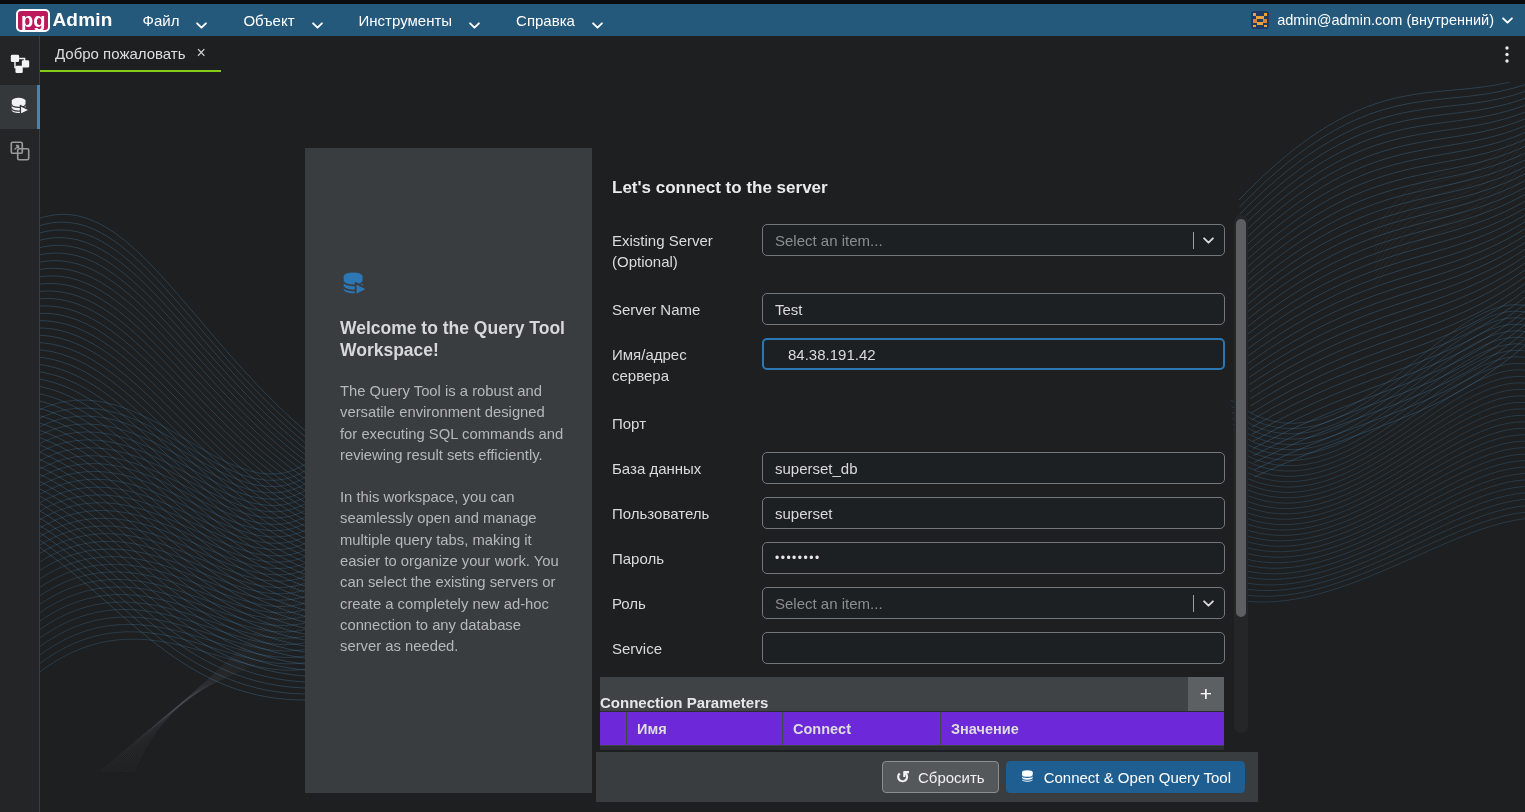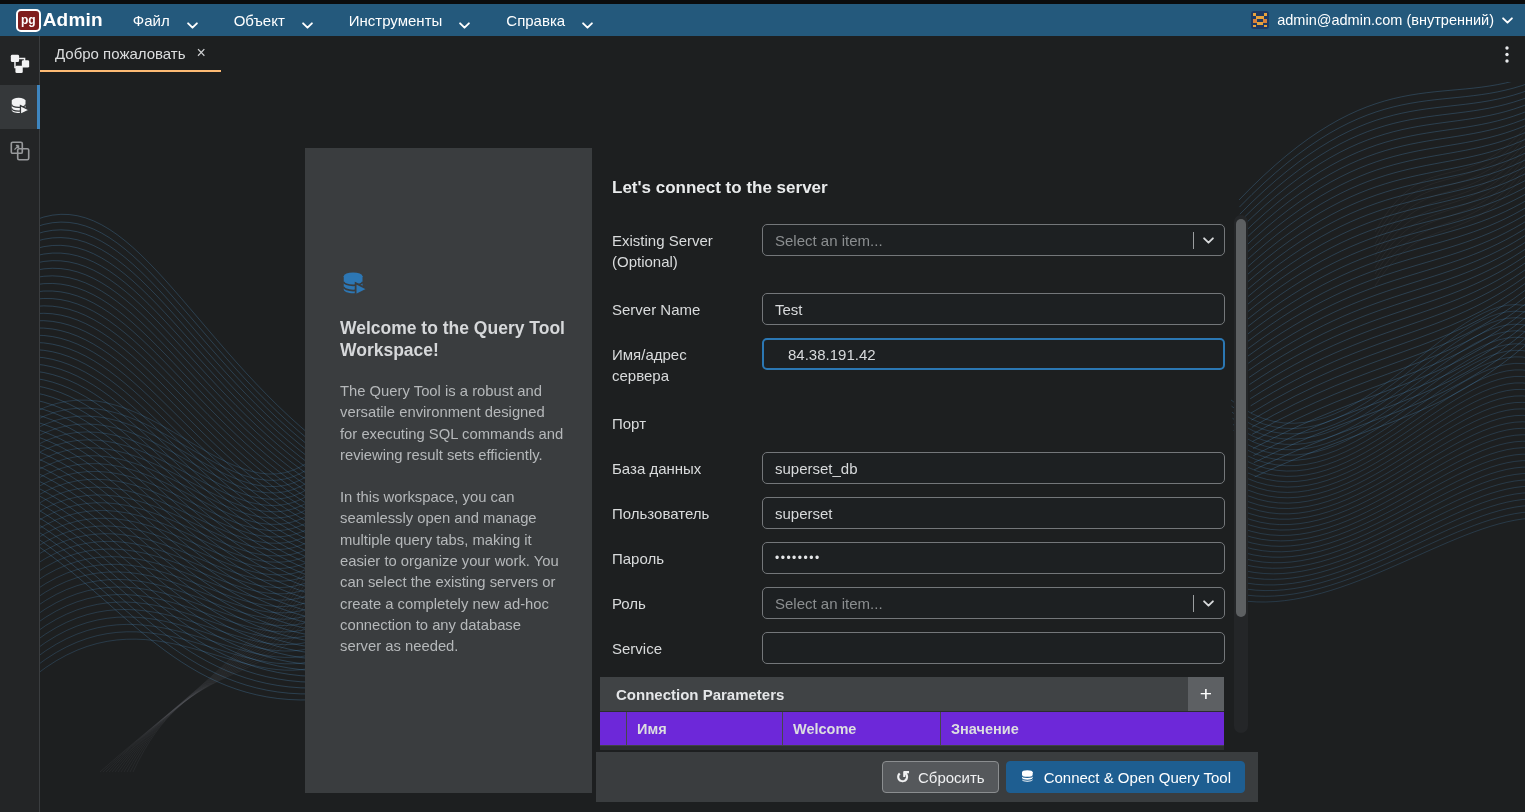--- a/index.html
+++ b/index.html
@@ -4,37 +4,37 @@
 <style>
   *{box-sizing:border-box}
   html,body{margin:0;padding:0;background:#141617}
   body{font-family:"Liberation Sans",sans-serif}
   .app{position:relative;width:1525px;height:812px;background:#1d1f20;overflow:hidden}
 
   
   .topstrip{height:4px;background:#0b0c0d}
   .menubar{height:32px;background:#24597c;display:flex;align-items:center;padding:0 12px;color:#fff}
   .logo{display:flex;align-items:center;margin:0 30px 0 4px;cursor:default}
-  .logo .pgbox{background:#7f1d1d;border:2px solid #fff;border-radius:5px;font-weight:bold;font-size:12px;padding:0 3px;line-height:19px;color:#fff}
+  .logo .pgbox{background:#be185d;border:2px solid #fff;border-radius:5px;font-weight:bold;font-size:20px;padding:0 3px;line-height:19px;color:#fff}
   .logo .admin{font-weight:bold;font-size:19px;margin-left:2px;letter-spacing:.2px}
   .menus{display:flex;gap:36px;font-size:15px}
   .menu-item{display:flex;align-items:flex-end;gap:17px;cursor:pointer}
   .chev{width:11px;height:7px;fill:none;stroke:currentColor;stroke-width:1.7;stroke-linecap:round;stroke-linejoin:round}
   .usermenu{margin-left:auto;display:flex;align-items:center;gap:8px;font-size:14.5px;cursor:pointer}
   .avatar{width:18px;height:18px;border-radius:3px;overflow:hidden;flex:none}
 
   
   .body{display:flex;height:776px}
   .sidebar{width:40px;background:#232526;border-right:1px solid #3a3d3f;display:flex;flex-direction:column;padding-top:5px}
   .side-item{height:44px;display:flex;align-items:center;justify-content:center;position:relative;cursor:pointer}
   .side-item.active{background:#35383a}
   .side-item.active::after{content:'';position:absolute;right:-1px;top:0;bottom:0;width:3px;background:#3e86c0}
   .main{flex:1;display:flex;flex-direction:column;min-width:0}
   .tabbar{height:36px;display:flex;align-items:stretch;background:#1d1f20}
-  .tab{display:flex;align-items:center;gap:11px;padding:15px 15px;font-size:15px;color:#dcdedf;border-bottom:2px solid #fdba74;cursor:pointer}
+  .tab{display:flex;align-items:center;gap:11px;padding:15px 15px;font-size:15px;color:#dcdedf;border-bottom:2px solid #84cc16;cursor:pointer}
   .tab-close{color:#cfd1d3;font-size:16px;line-height:16px;cursor:pointer}
   .kebab{margin-left:auto;display:flex;align-items:center;padding:0 16px;cursor:pointer}
 
   .content{flex:1;position:relative;background:#1d1f20;overflow:hidden}
   .waves{position:absolute;z-index:1;pointer-events:none}
   #waves-left{left:0;top:140px}
   #waves-right{right:0;top:10px}
 
   
   .card{position:absolute;left:265px;top:76px;width:287px;height:645px;background:#3a3d3f;padding:122px 26px 0 35px;z-index:2}
@@ -57,21 +57,21 @@
   .select .ph{color:#8b8e90}
   .select-end{display:flex;align-items:center;gap:9px;color:#d7d9db}
   .select .sep{width:1px;height:17px;background:#9b9ea0}
 
   
   .scrollbar{position:absolute;left:638px;top:37px;width:14px;height:518px;background:#242628;border-radius:7px}
   .scroll-thumb{position:absolute;left:2px;right:2px;top:4px;height:398px;background:#5d6062;border-radius:6px;cursor:pointer}
 
   
   .conn{margin-left:4px;width:624px}
-  .conn-header{height:34px;background:#404345;display:flex;align-items:center;justify-content:space-between;padding-left:16px;font-size:15px;font-weight:bold;color:#e4e6e8}
+  .conn-header{height:34px;background:#404345;display:flex;align-items:flex-end;justify-content:space-between;padding-left:0;font-size:15px;font-weight:bold;color:#e4e6e8}
   .conn-add{width:36px;height:34px;background:#5d6063;color:#fff;font-size:21px;font-weight:normal;display:flex;align-items:center;justify-content:center;cursor:pointer}
   .conn-thead{height:34px;background:#6d28d9;display:flex;font-size:14.5px;font-weight:bold;color:#dcdee0;border-top:1px solid #2a2d2f}
   .conn-thead .cell{display:flex;align-items:center;padding-left:10px;border-right:1px solid #45484a}
   .c0{width:27px;padding-left:0}
   .c1{width:156px}.c2{width:158px}.c3{flex:1;border-right:none!important}
   .conn-stub{height:5px;background:#2c2f31;border-top:1px solid #404345}
 
   
   .form-footer{margin-top:2px;width:662px;height:50px;background:#3a3d3f;display:flex;align-items:center;justify-content:flex-end;gap:7px;padding-right:13px}
   .btn{height:32px;border-radius:4px;display:flex;align-items:center;font-size:15px;padding:0 13px;gap:8px;cursor:pointer;white-space:nowrap}
@@ -461,21 +461,21 @@
           <div class="conn">
             <div class="conn-header">
               <span>Connection Parameters</span>
               <span class="conn-add">
                   <span>+</span>
                 </span>
             </div>
             <div class="conn-thead">
               <span class="cell c0"></span>
               <span class="cell c1">Имя</span>
-              <span class="cell c2">Welcome</span>
+              <span class="cell c2">Connect</span>
               <span class="cell c3">Значение</span>
             </div>
             <div class="conn-stub"></div>
           </div>
 
           <div class="form-footer">
             <button class="btn btn-reset">
               <span class="rst">↺</span>
               <span>Сбросить</span>
             </button>

